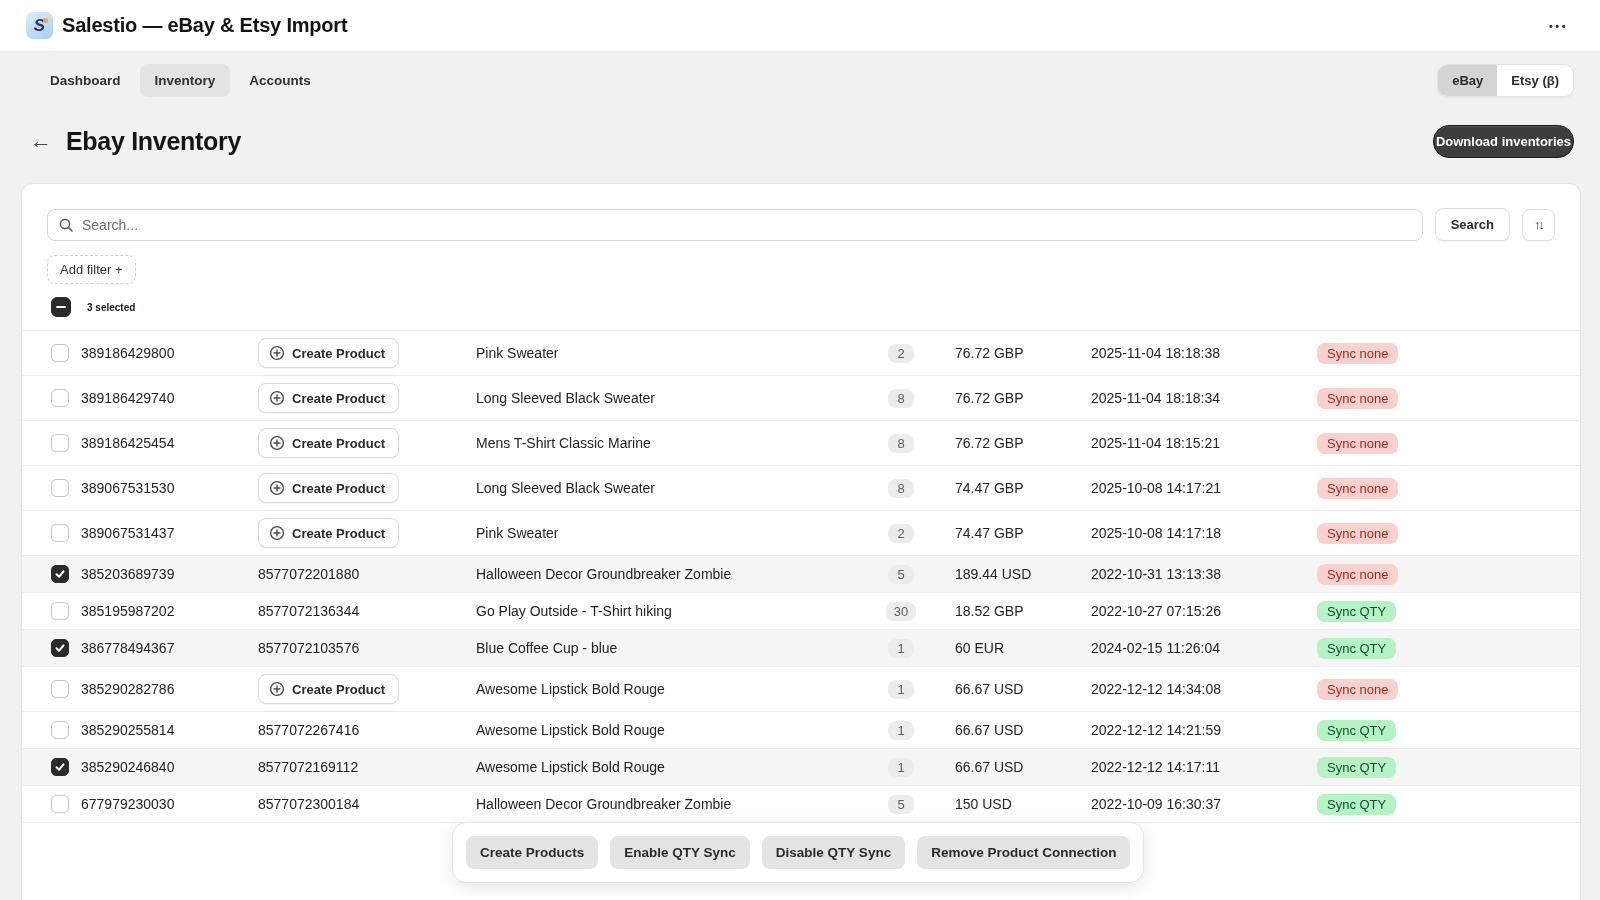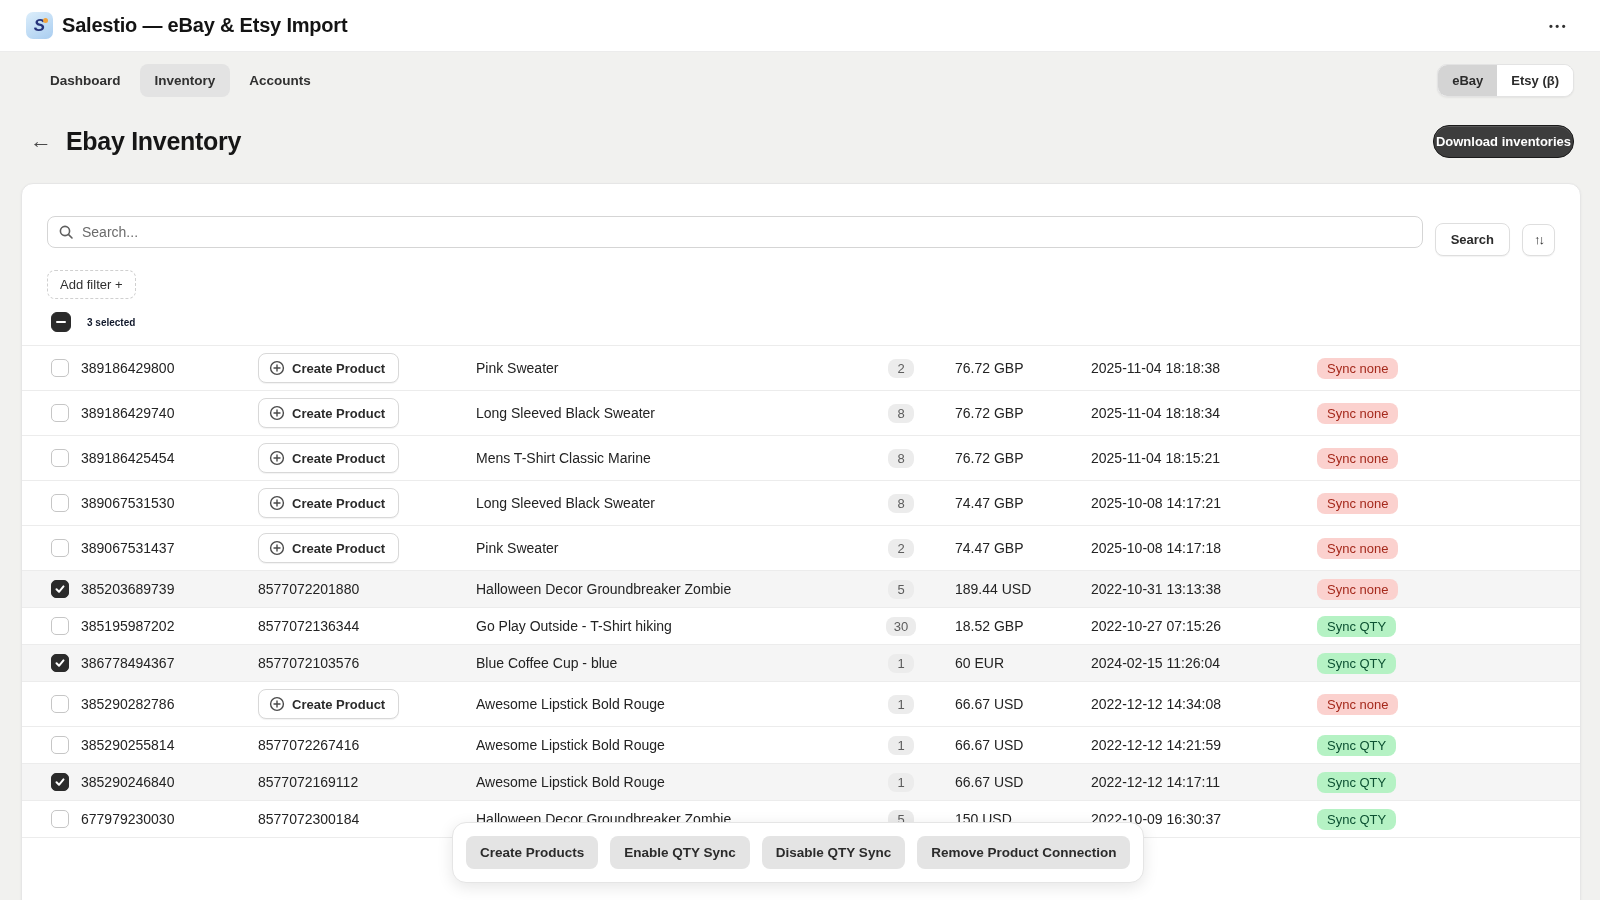--- a/index.html
+++ b/index.html
@@ -44,21 +44,21 @@
     height:760px; padding-top:24px; position:relative; overflow:hidden; }
 
   .toolbar { display:flex; align-items:center; gap:12px; padding:0 25px; }
   .search-box { flex:1; display:flex; align-items:center; height:32px; border:1px solid #d5d5d5;
     border-radius:8px; padding:0 10px; background:#ffffff; }
   .search-box svg { flex:none; margin-right:8px; }
   .search-box input { border:none; outline:none; flex:1; font-size:14px; color:#303030;
     font-family:"Liberation Sans","DejaVu Sans",sans-serif; background:transparent; }
   .search-box input::placeholder { color:#6b6b6b; }
   .btn-light { background:#ffffff; border:1px solid #dedede; border-radius:8px; font-size:13px;
-    font-weight:600; color:#2b2b2b; padding:8px 15px; cursor:pointer; box-shadow:0 1px 1px rgba(0,0,0,0.05);margin-top:15px; }
+    font-weight:600; color:#2b2b2b; padding:8px 15px; cursor:pointer; box-shadow:0 1px 1px rgba(0,0,0,0.05); }
   .sort-btn { width:33px; height:32px; display:flex; align-items:center; justify-content:center;
     letter-spacing:-2px; font-size:13px; font-weight:700; padding:0; }
 
   .filter-row { padding:14px 25px 0 25px; }
   .add-filter { display:inline-block; border:1.5px dashed #d0d0d0; border-radius:8px;
     padding:6px 12px; font-size:13px; color:#303030; cursor:pointer; background:#fff; }
 
   .selection-row { display:flex; align-items:center; padding:13px 25px 13px 29px; border-bottom:1px solid #ececec; }
   .selection-row .label { font-size:10px; font-weight:700; color:#0f172a; margin-left:16px; }
 

